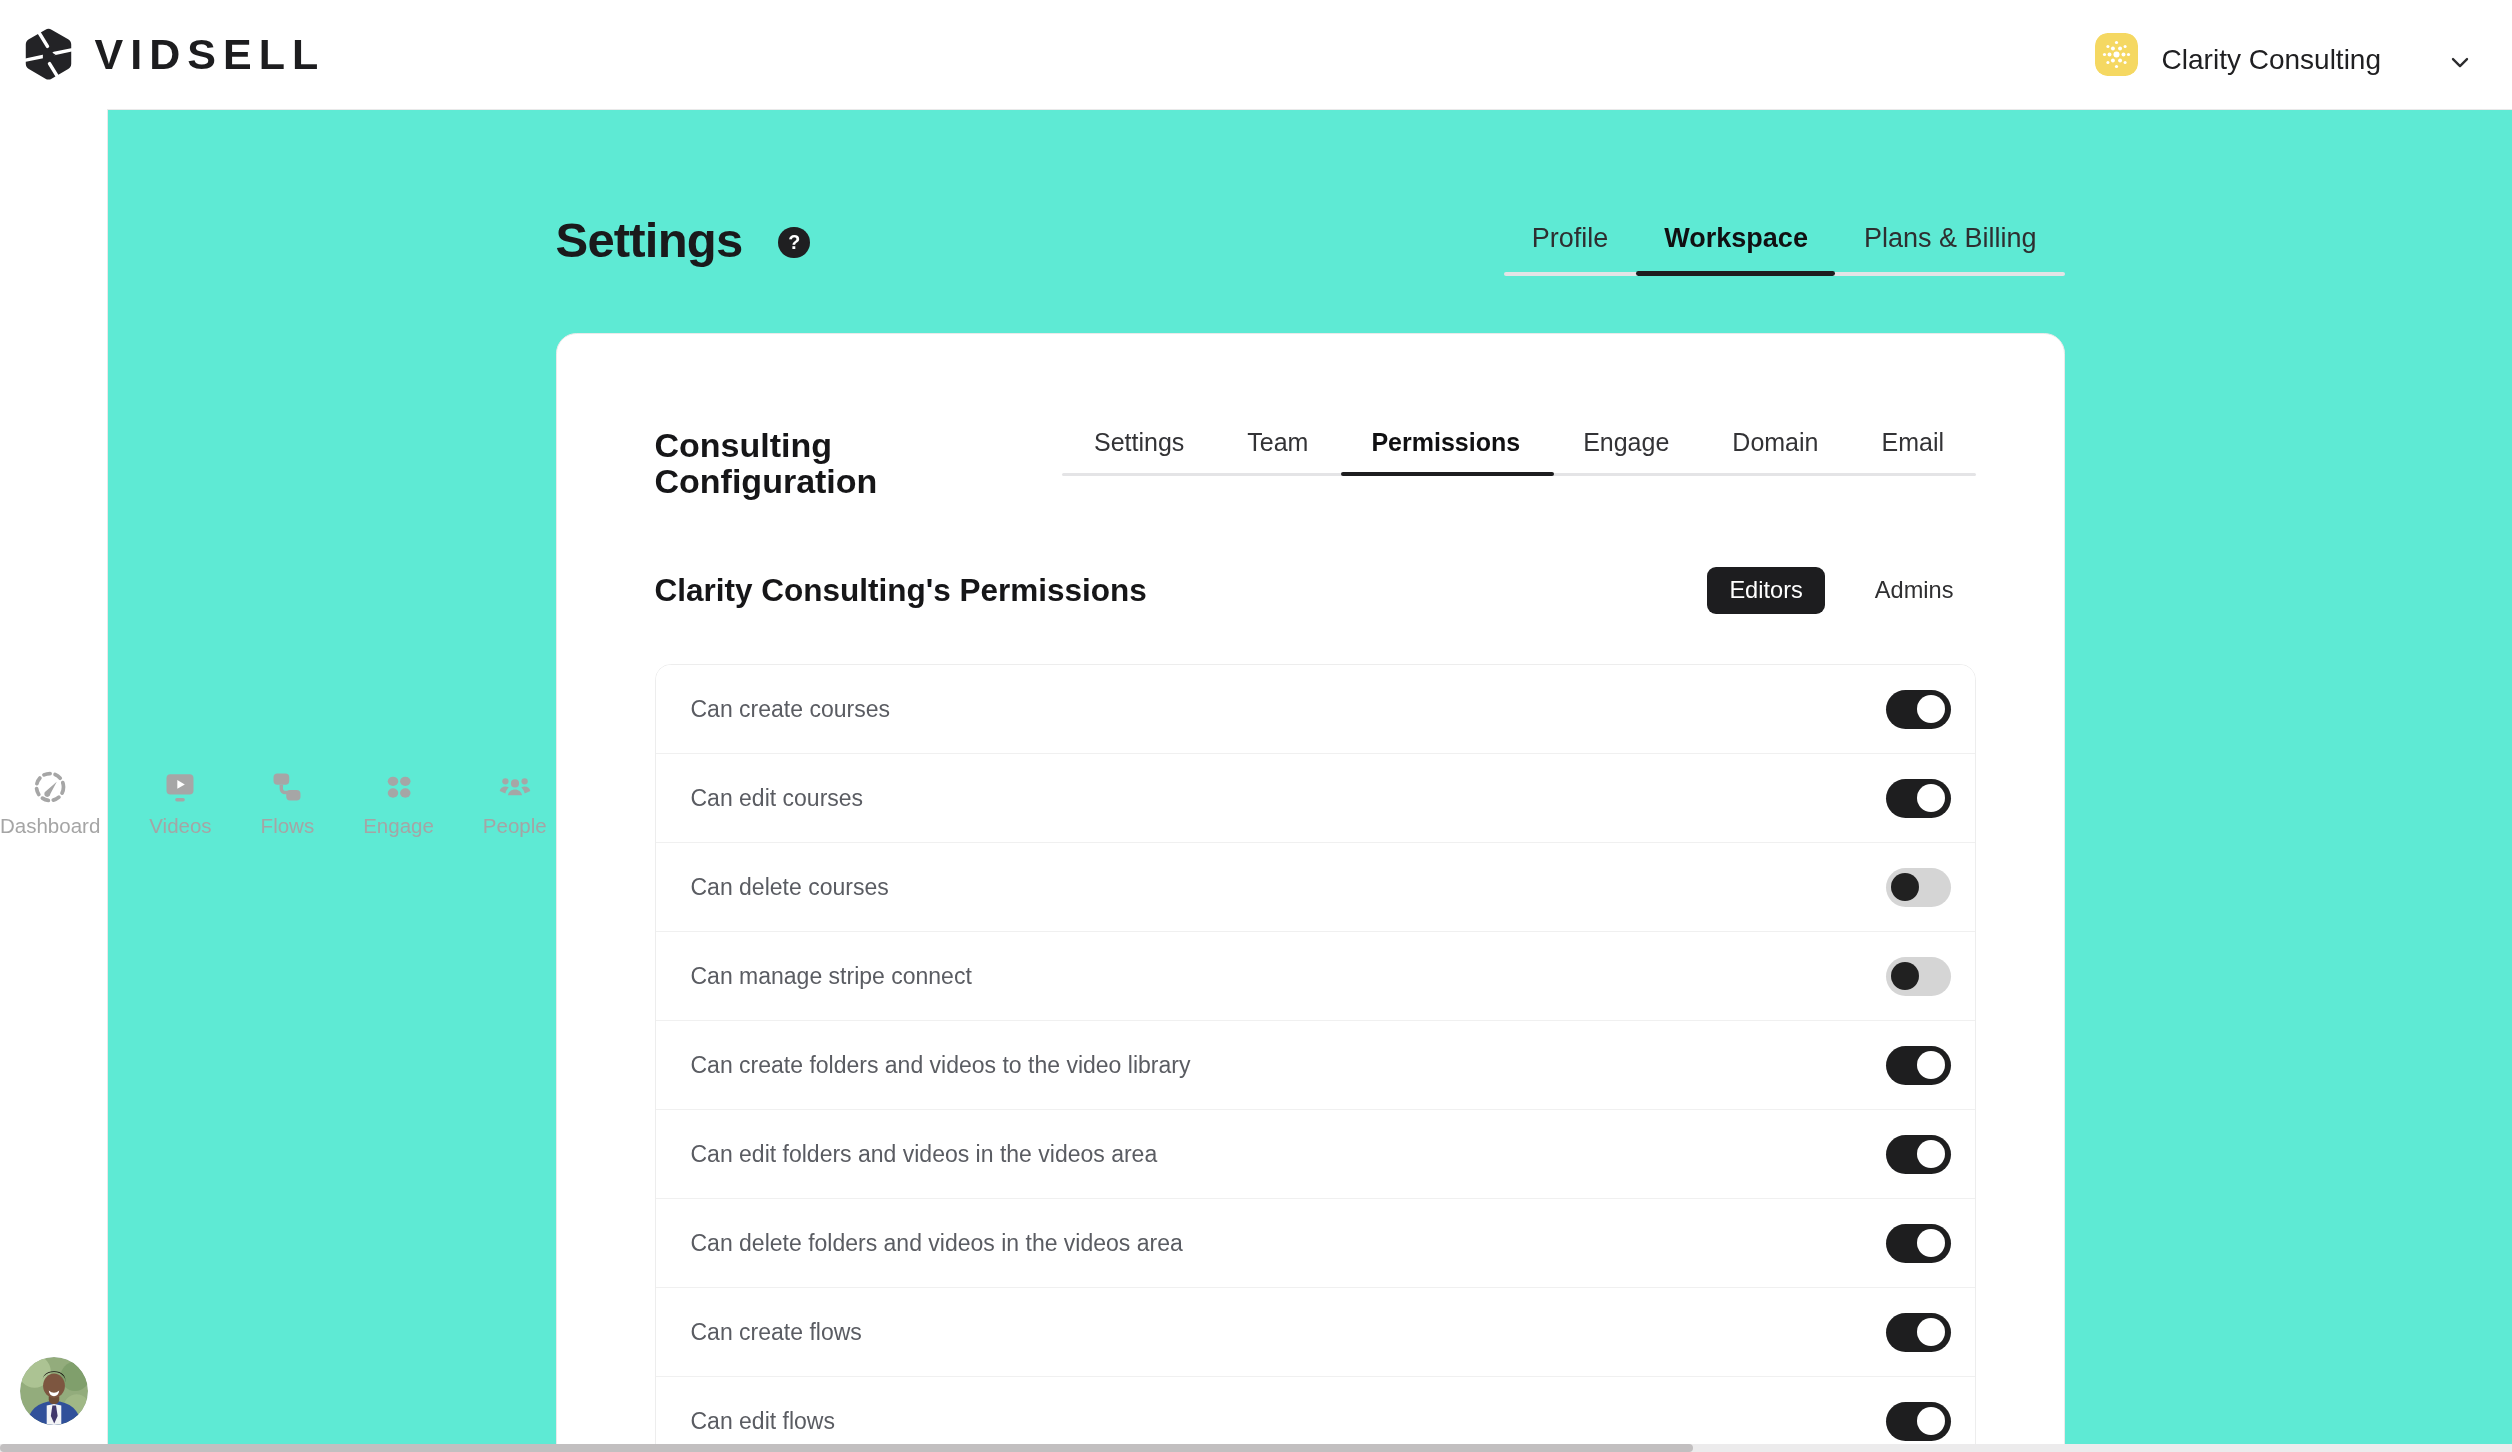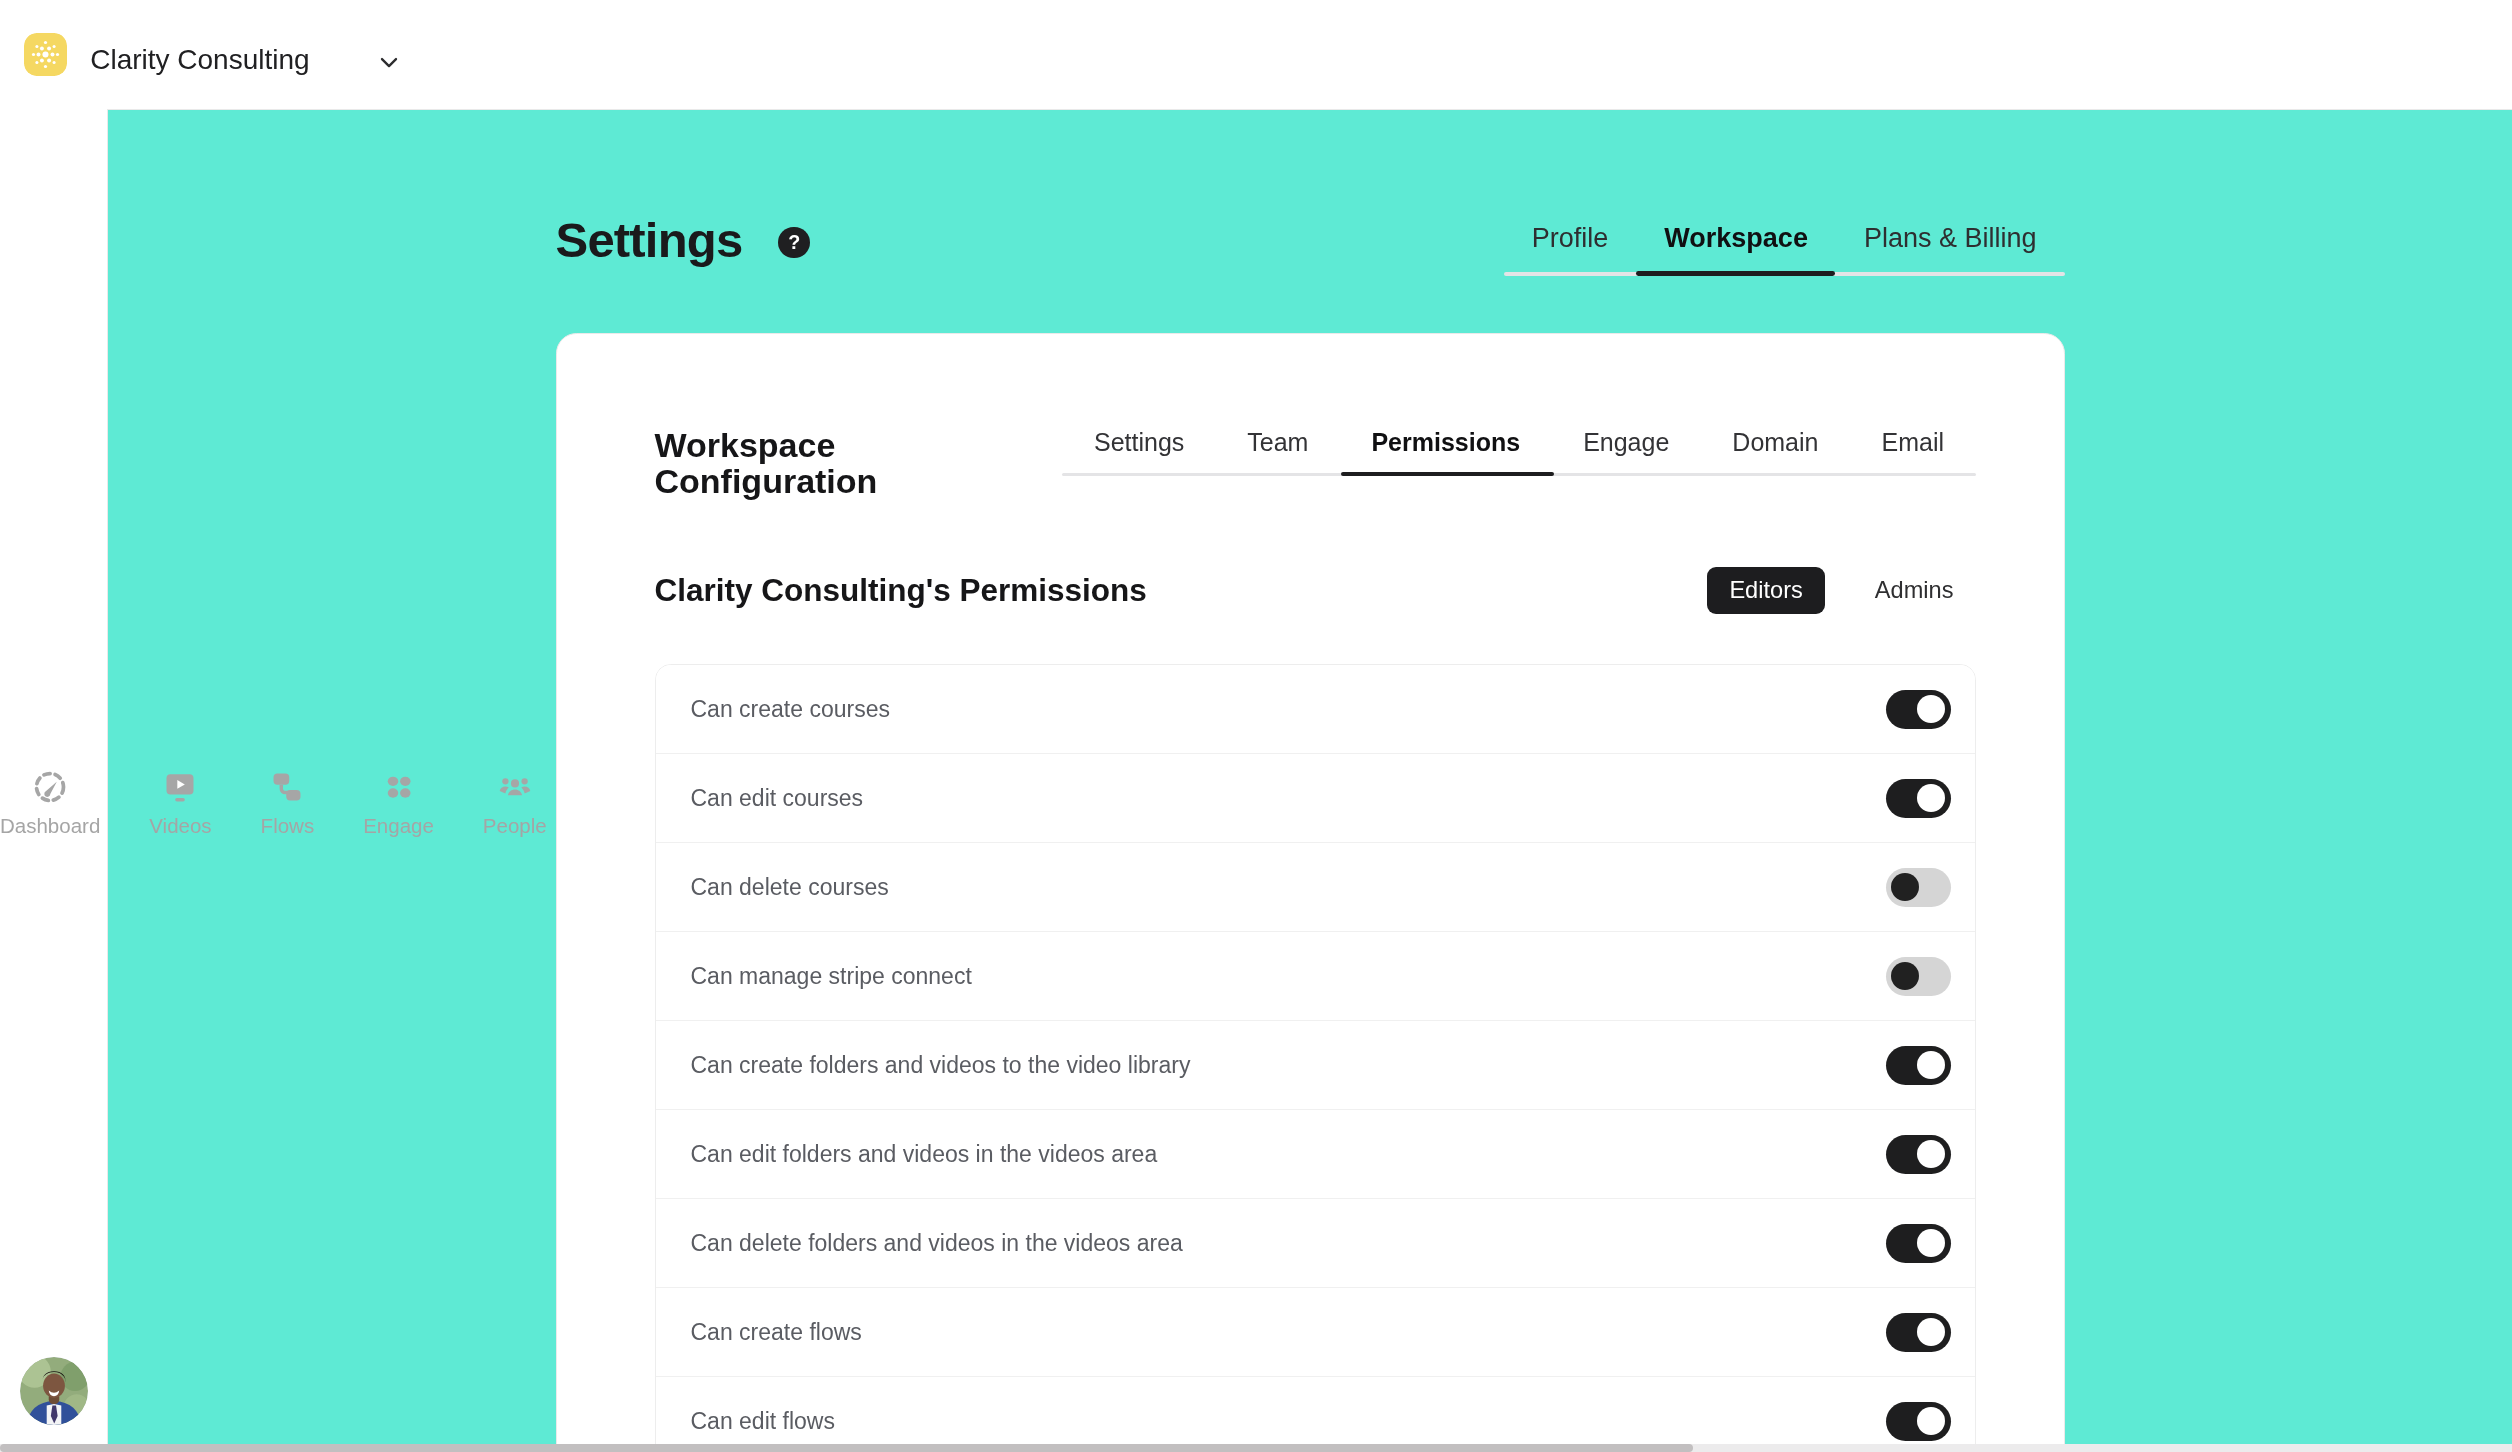--- a/index.html
+++ b/index.html
@@ -97,20 +97,35 @@
   .toggle.off .knob { left: 5.5px; background: #212121; }
 
   
   .hscroll { position: absolute; left: 0; right: 0; bottom: 0; height: 7.9px; background: #ecebec; z-index: 9; }
   .hscroll .thumb { position: absolute; left: 0; top: 0; height: 100%; width: 1693px; background: #c2bfc0; border-radius: 3.9px; }
 </style>
 </head>
 <body>
 
 <div class="header">
+  <div class="brand">
+    <span class="logo">
+      <svg viewBox="0 0 48 53">
+        <path fill="#232326" d="M21 1.6a6 6 0 0 1 6 0l16.3 9.4a6 6 0 0 1 3 5.2v18.9a6 6 0 0 1-3 5.2L27 49.7a6 6 0 0 1-6 0L4.7 40.3a6 6 0 0 1-3-5.2V16.2a6 6 0 0 1 3-5.2z"></path>
+        <g stroke="#ffffff" stroke-width="3.4" stroke-linecap="round">
+          <path d="M13.5 2.5l9.5 15.5"></path>
+          <path d="M34.5 50.5l-9.5-15.5"></path>
+          <path d="M1.5 31.5l17-3.5"></path>
+          <path d="M46.5 21.5l-17 3.5"></path>
+        </g>
+        <path fill="#232326" d="M18.5 18.5l12.5 7.8-12.5 7.8z"></path>
+      </svg>
+    </span>
+    <span class="brand-name">VIDSELL</span>
+  </div>
   <div class="ws">
     <span class="ws-icon">
       <svg viewBox="0 0 24 24">
         <rect width="24" height="24" rx="7" fill="#F5D862"></rect>
         <g fill="#ffffff">
           <circle cx="12" cy="12" r="1.7"></circle>
           <circle cx="15.9" cy="12" r="1.1"></circle>
             <circle cx="14" cy="15.3" r="1.1"></circle>
           <circle cx="10" cy="15.3" r="1.1"></circle>
             <circle cx="8.1" cy="12" r="1.1"></circle>
@@ -217,21 +232,21 @@
         <span class="tab">Profile</span>
         <span class="tab active">Workspace</span>
         <span class="tab">Plans &amp; Billing</span>
         <span class="track"></span>
         <span class="indicator" style="left: 132px; width: 199px;"></span>
       </div>
     </div>
 
     <div class="card">
       <div class="card-head">
-        <span class="card-title">Workspace Configuration</span>
+        <span class="card-title">Consulting Configuration</span>
         <div class="tabs card-tabs">
           <span class="tab">Settings</span>
           <span class="tab">Team</span>
           <span class="tab active">Permissions</span>
           <span class="tab">Engage</span>
           <span class="tab">Domain</span>
           <span class="tab">Email</span>
           <span class="track"></span>
           <span class="indicator" style="left: 279px; width: 213px;"></span>
         </div>

